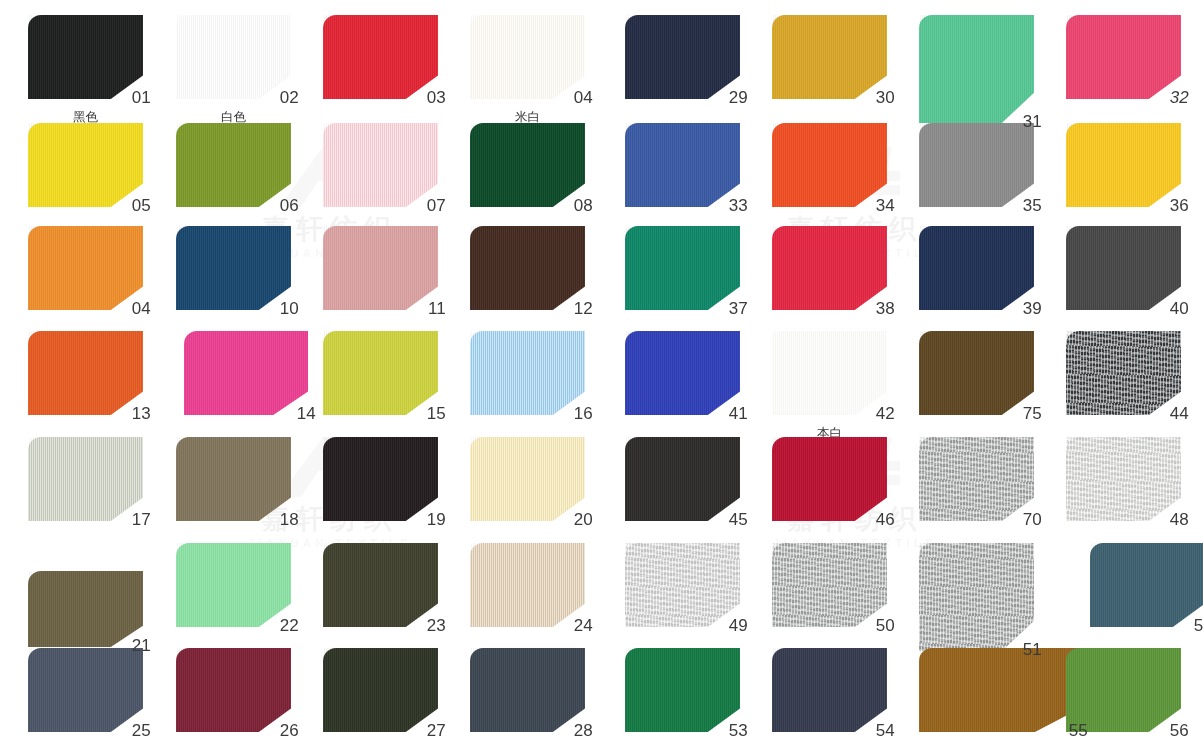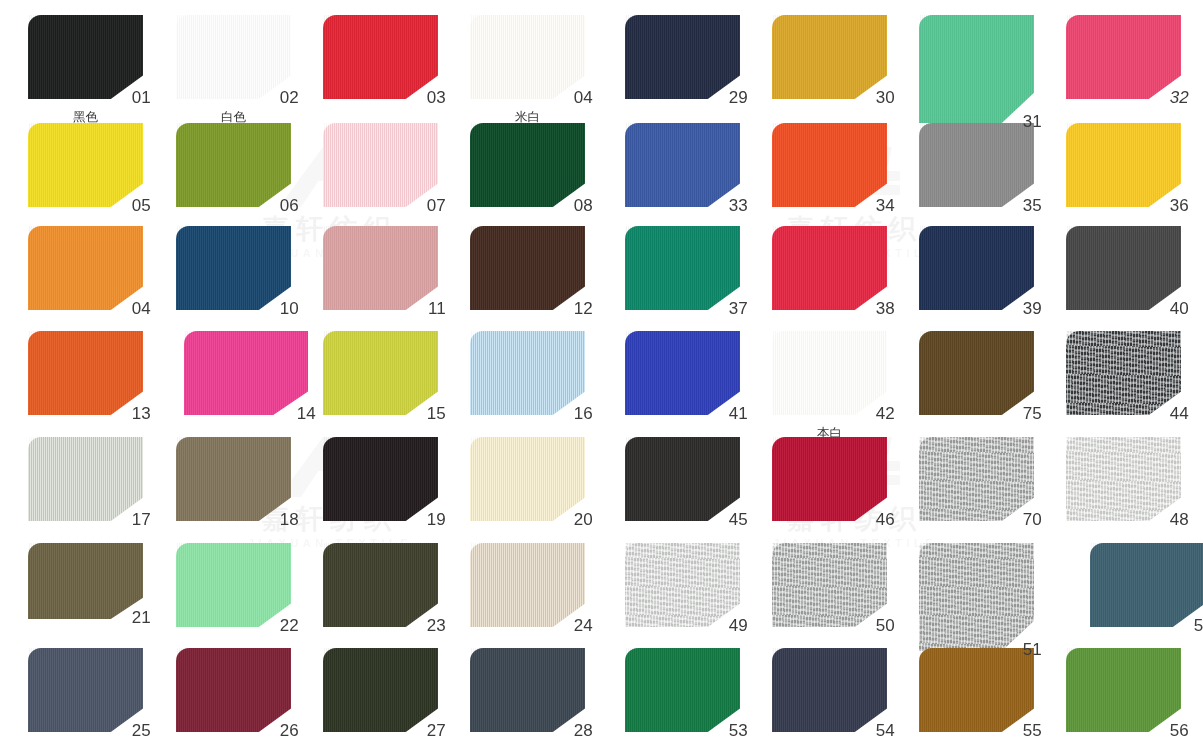--- a/index.html
+++ b/index.html
@@ -232,21 +232,21 @@
       <div class="swatch-no">18</div>
     </div>
     <div class="swatch-cell" style="left: 323px; top: 437px; width: 115px; height: 84px;">
       <div class="swatch" style="background: rgb(35, 28, 30);"></div>
       <div class="swatch-no">19</div>
     </div>
     <div class="swatch-cell" style="left: 470px; top: 437px; width: 115px; height: 84px;">
       <div class="swatch light" style="background: rgb(243, 229, 173);"></div>
       <div class="swatch-no">20</div>
     </div>
-    <div class="swatch-cell" style="left: 28px; top: 543px; width: 115px; height: 76px; border-radius: 26px;">
+    <div class="swatch-cell" style="left: 28px; top: 571px; width: 115px; height: 76px; border-radius: 26px;">
       <div class="swatch" style="background: rgb(108, 98, 68);"></div>
       <div class="swatch-no">21</div>
     </div>
     <div class="swatch-cell" style="left: 176px; top: 543px; width: 115px; height: 84px;">
       <div class="swatch" style="background: rgb(141, 227, 167);"></div>
       <div class="swatch-no">22</div>
     </div>
     <div class="swatch-cell" style="left: 323px; top: 543px; width: 115px; height: 84px;">
       <div class="swatch" style="background: rgb(63, 64, 44);"></div>
       <div class="swatch-no">23</div>
@@ -369,21 +369,21 @@
       <div class="swatch-no">52</div>
     </div>
     <div class="swatch-cell" style="left: 625px; top: 648px; width: 115px; height: 84px;">
       <div class="swatch" style="background: rgb(19, 121, 68);"></div>
       <div class="swatch-no">53</div>
     </div>
     <div class="swatch-cell" style="left: 772px; top: 648px; width: 115px; height: 84px;">
       <div class="swatch" style="background: rgb(53, 58, 78);"></div>
       <div class="swatch-no">54</div>
     </div>
-    <div class="swatch-cell" style="left: 919px; top: 648px; width: 115px; height: 84px;">
+    <div class="swatch-cell" style="left: 919px; top: 648px; width: 115px; height: 84px; padding-left: 46px;">
       <div class="swatch" style="background: rgb(149, 99, 27);"></div>
       <div class="swatch-no">55</div>
     </div>
     <div class="swatch-cell" style="left: 1066px; top: 648px; width: 115px; height: 84px;">
       <div class="swatch" style="background: rgb(93, 151, 57);"></div>
       <div class="swatch-no">56</div>
     </div>
   </div>
 
 </body></html>

